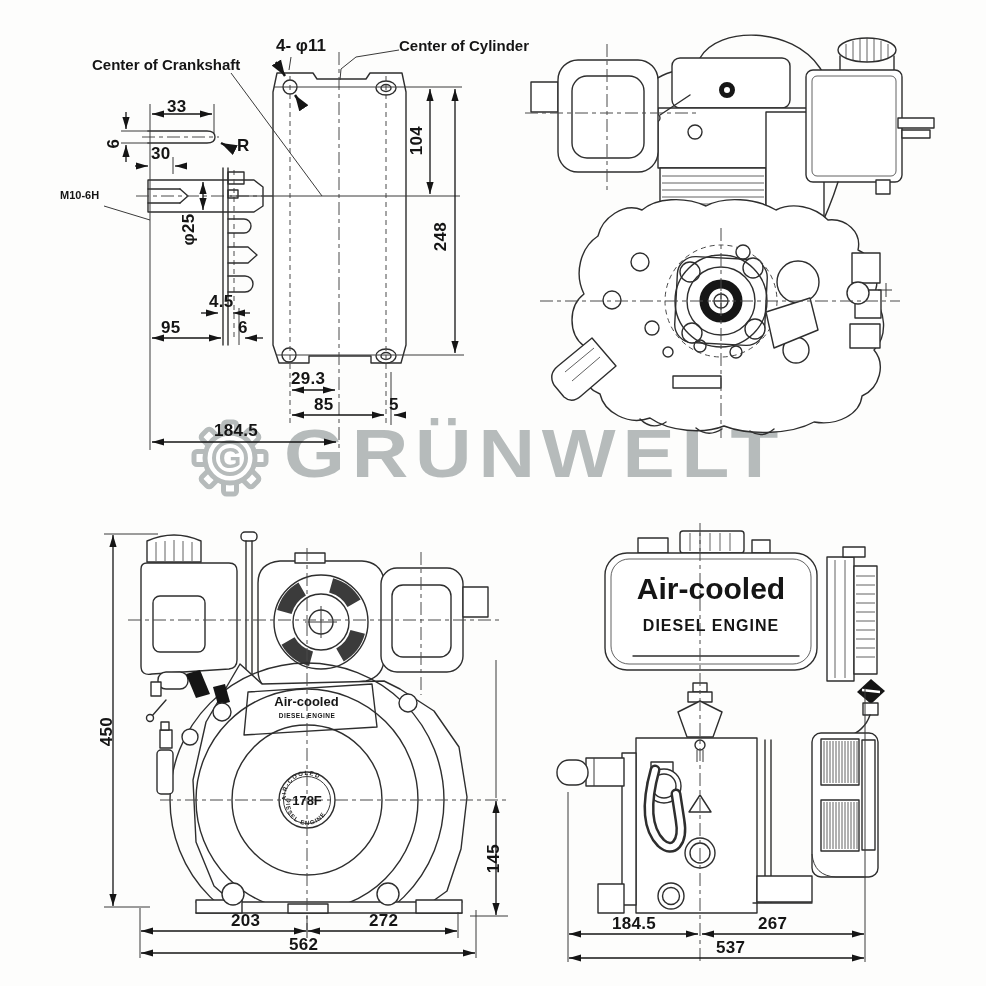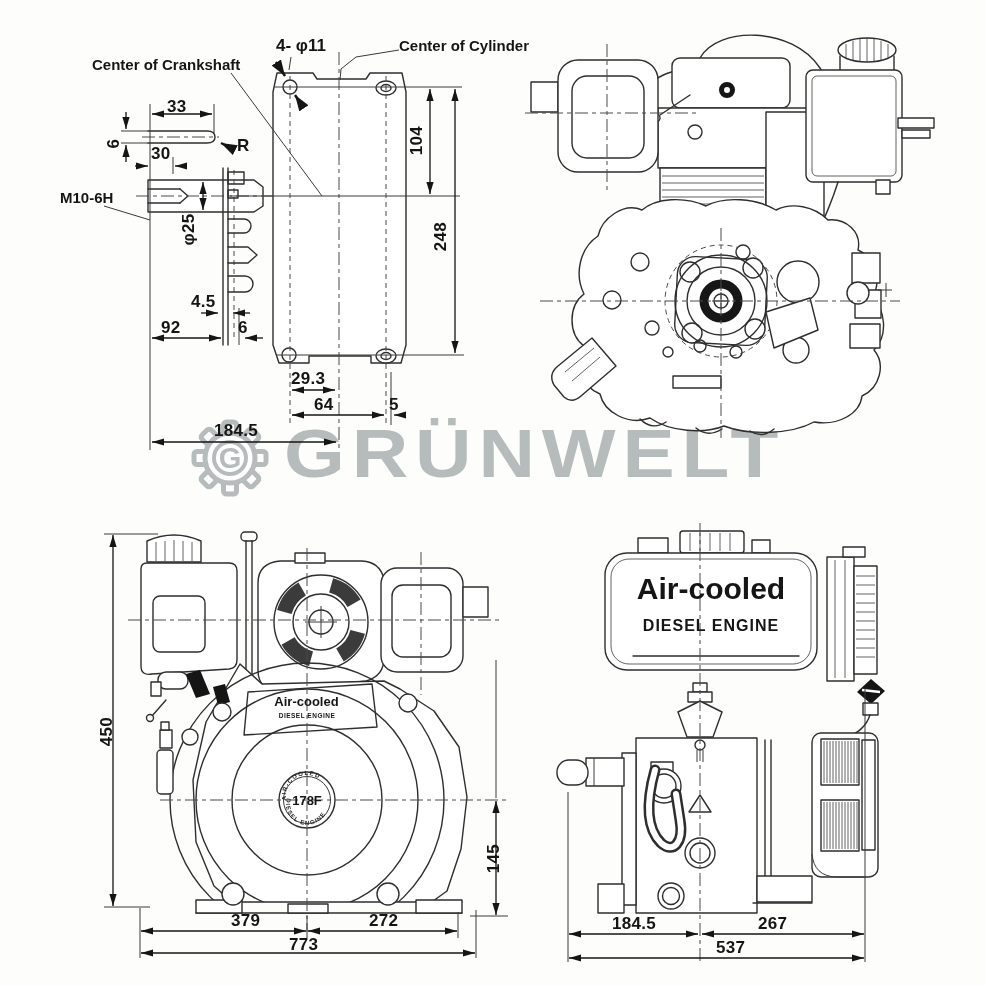--- a/index.html
+++ b/index.html
@@ -13,21 +13,21 @@
   .t8{fill:none;stroke:#3a3a3a;stroke-width:.8}
   .dm{fill:none;stroke:#151515;stroke-width:1.3}
   .cl{fill:none;stroke:#4a4a4a;stroke-width:1;stroke-dasharray:13 4 4 4}
   .ds{fill:none;stroke:#4a4a4a;stroke-width:1;stroke-dasharray:5 4}
   .bk{fill:#151515;stroke:none}
   .thk{fill:none;stroke:#151515;stroke-width:2.4}
   .arct{font:bold 6px "Liberation Sans",sans-serif;fill:#222;letter-spacing:1.2px}
   
   .t{position:absolute;color:#151515;line-height:1;white-space:nowrap}
   .d17{font-size:17px;font-weight:bold;letter-spacing:.3px}
-  .d15{font-size:15px;font-weight:bold}
+  .d15{font-size:11px;font-weight:bold}
   .lbl{font-size:15px;font-weight:bold}
   .vert{transform:rotate(-90deg)}
   .ctr{text-align:center}
   .wmtext{position:absolute;left:284px;top:414px;font-weight:bold;font-size:68px;
           color:#b6bbbb;letter-spacing:6px;transform:scaleX(1.15);
           transform-origin:left top;line-height:1.15;white-space:nowrap}
   .gear{position:absolute;left:189px;top:417px}
   .shroud-ac{font-size:13px;font-weight:bold}
   .shroud-de{font-size:6.5px;font-weight:bold;letter-spacing:.5px}
   .badge{font-size:13px;font-weight:bold}
@@ -353,32 +353,32 @@
   <div class="t d15" style="left:276px;top:37px;font-size:17px">4- φ11</div>
   <div class="t lbl" style="left:399px;top:38px">Center of Cylinder</div>
   <div class="t d15" style="left:60px;top:190px">M10-6H</div>
   <div class="t d17" style="left:237px;top:137px">R</div>
   <div class="t d17" style="left:167px;top:98px">33</div>
   <div class="t d17 vert" style="left:101px;top:128px;width:24px">6</div>
   <div class="t d17" style="left:151px;top:145px">30</div>
   <div class="t d17 vert ctr" style="left:168px;top:221px;width:40px">φ25</div>
   <div class="t d17 vert ctr" style="left:396px;top:132px;width:40px">104</div>
   <div class="t d17 vert ctr" style="left:420px;top:228px;width:40px">248</div>
-  <div class="t d17" style="left:191px;top:293px">4.5</div>
-  <div class="t d17" style="left:161px;top:319px">92</div>
+  <div class="t d17" style="left:209px;top:293px">4.5</div>
+  <div class="t d17" style="left:161px;top:319px">95</div>
   <div class="t d17" style="left:238px;top:319px">6</div>
   <div class="t d17" style="left:291px;top:370px">29.3</div>
-  <div class="t d17" style="left:314px;top:396px">64</div>
+  <div class="t d17" style="left:314px;top:396px">85</div>
   <div class="t d17" style="left:389px;top:396px">5</div>
   <div class="t d17" style="left:214px;top:422px">184.5</div>
 
   <div class="t d17 vert ctr" style="left:84px;top:723px;width:44px">450</div>
-  <div class="t d17" style="left:231px;top:912px">379</div>
+  <div class="t d17" style="left:231px;top:912px">203</div>
   <div class="t d17" style="left:369px;top:912px">272</div>
-  <div class="t d17" style="left:289px;top:936px">773</div>
+  <div class="t d17" style="left:289px;top:936px">562</div>
   <div class="t d17 vert ctr" style="left:471px;top:850px;width:44px">145</div>
   <div class="t shroud-ac ctr" style="left:264px;top:695px;width:85px">Air-cooled</div>
   <div class="t shroud-de ctr" style="left:270px;top:713px;width:74px">DIESEL ENGINE</div>
   <div class="t badge ctr" style="left:285px;top:794px;width:44px">178F</div>
 
   <div class="t tank-ac ctr" style="left:622px;top:574px;width:178px">Air-cooled</div>
   <div class="t tank-de ctr" style="left:622px;top:618px;width:178px">DIESEL ENGINE</div>
   <div class="t d17" style="left:612px;top:915px">184.5</div>
   <div class="t d17" style="left:758px;top:915px">267</div>
   <div class="t d17" style="left:716px;top:939px">537</div>

